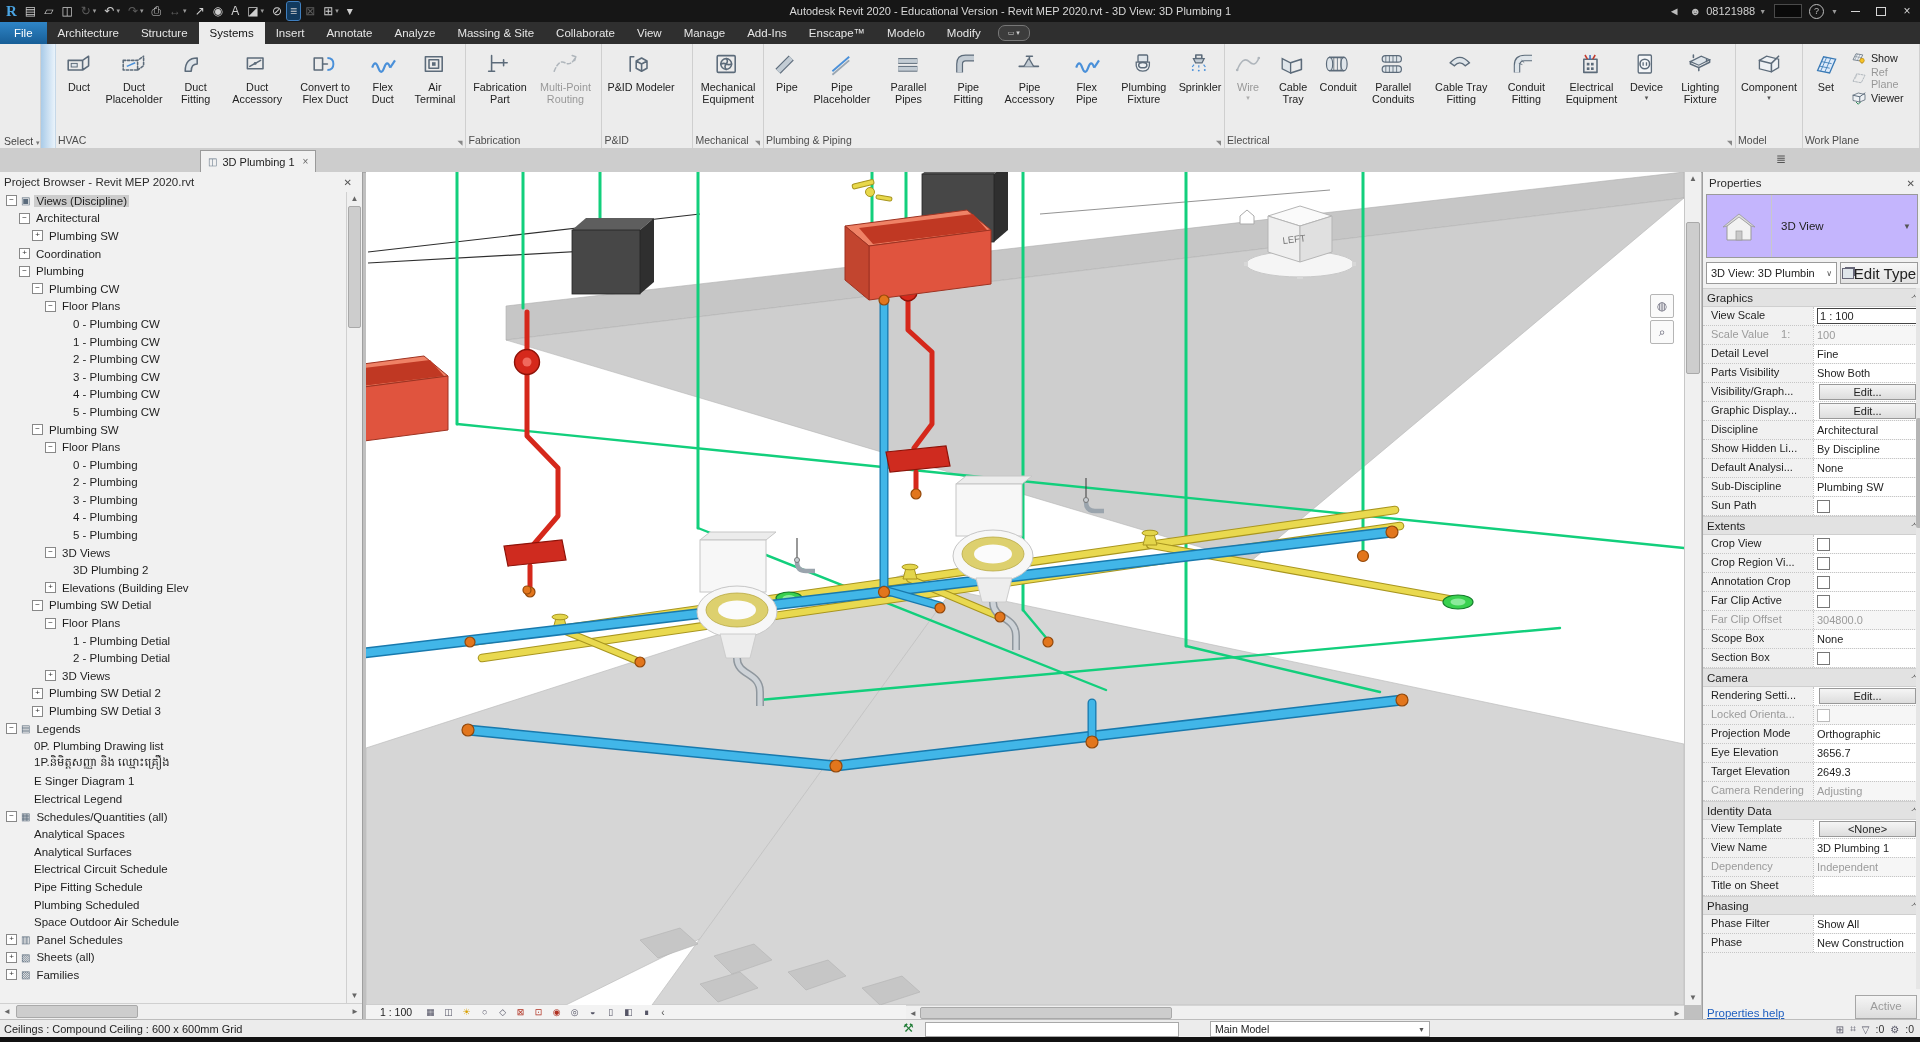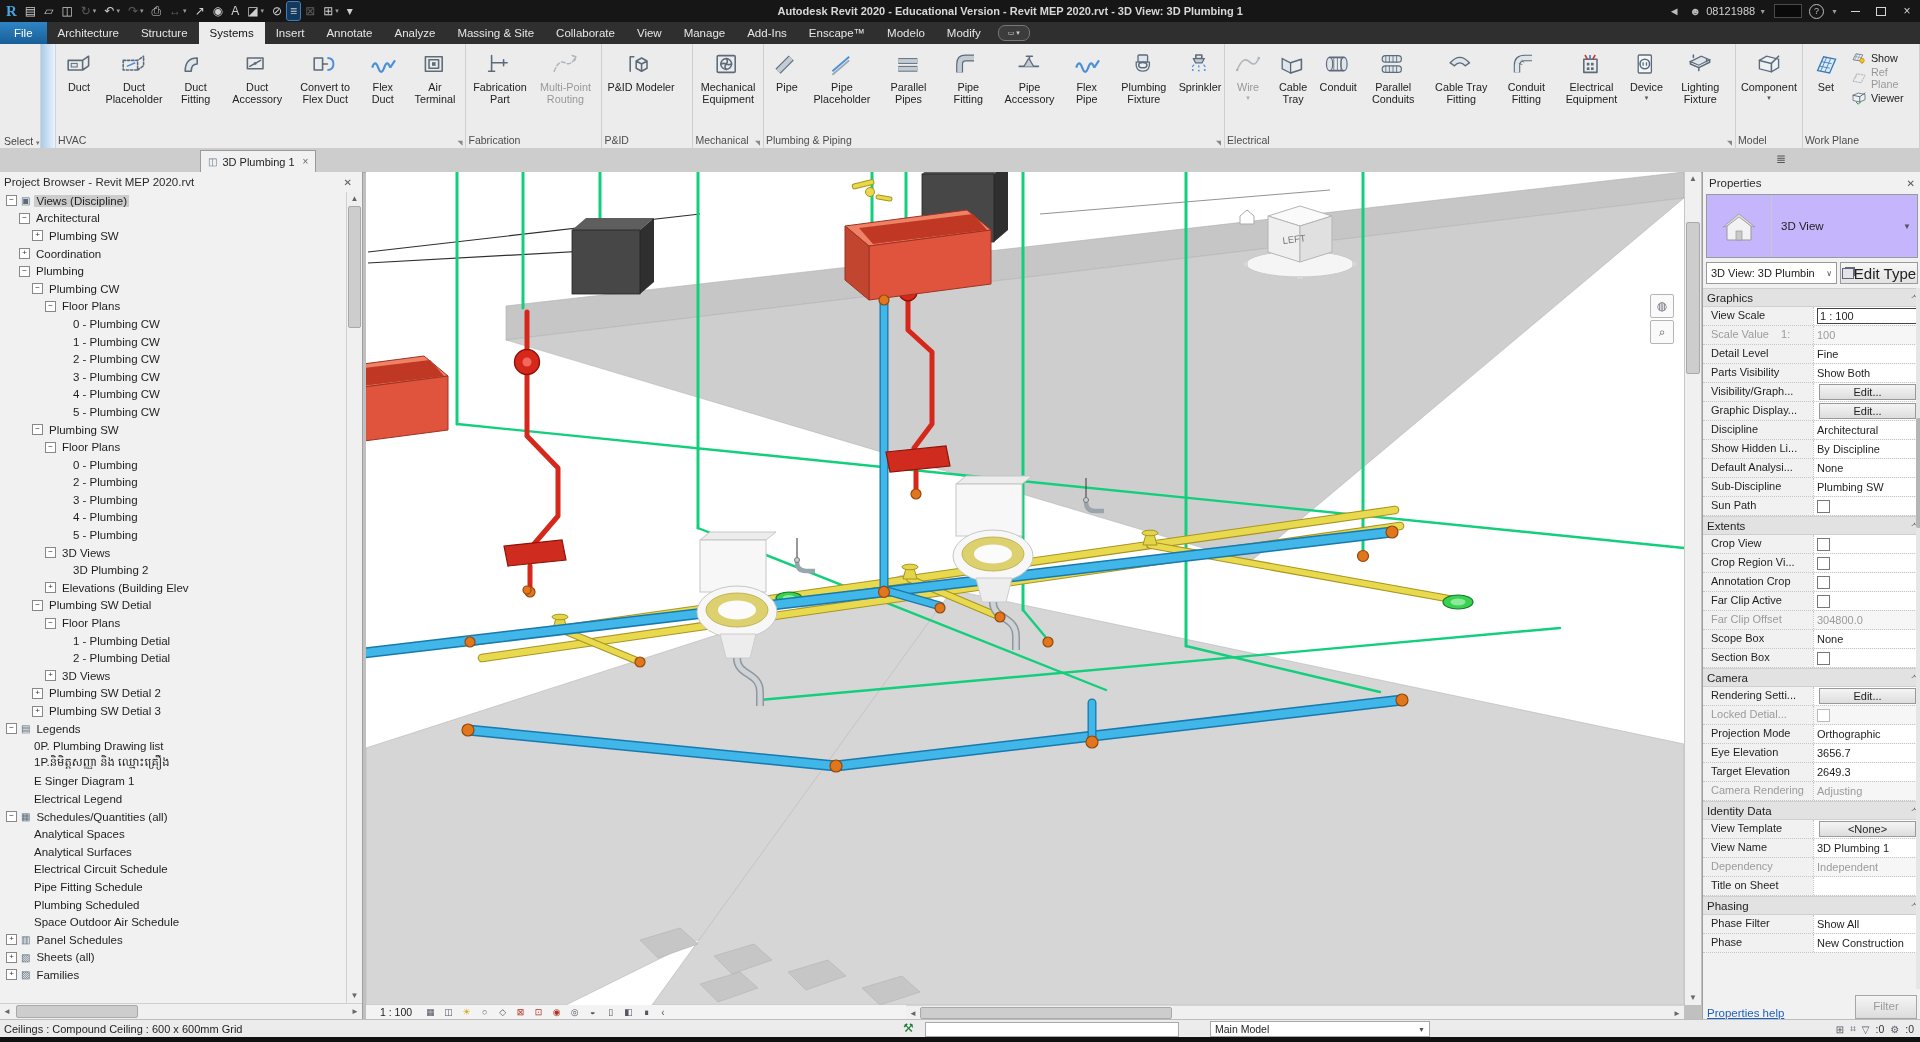--- a/index.html
+++ b/index.html
@@ -6,21 +6,21 @@
   #app{position:relative;width:1920px;height:1042px;background:#c0c0c0;overflow:hidden;font-size:11px;color:#222;}
   
   #titlebar{position:absolute;left:0;top:0;width:1920px;height:22px;background:#161616;display:flex;align-items:center;color:#ddd;}
   .qat{display:flex;align-items:center;height:22px;padding-left:2px;}
   .qat-btn{display:flex;align-items:center;height:18px;padding:0 3px;margin:0 1px;border-radius:2px;color:#cfcfcf;font-size:12px;cursor:default;}
   .qat-btn.qat-active{outline:1px solid #3f7fbf;background:#123a5e;}
   .qat-btn.qat-dis{color:#5d5d5d;}
   .qat-glyph{font-size:12px;line-height:12px;}
   .qat-dd{font-size:7px;margin-left:2px;color:#9a9a9a;}
   .revit-r{color:#4aa3e0;font-weight:bold;font-size:15px;font-family:"Liberation Serif",serif;}
-  #win-title{flex:1;text-align:center;font-size:11px;color:#d8d8d8;white-space:nowrap;overflow:hidden;font-weight:bold;}
+  #win-title{flex:1;text-align:center;font-size:11px;color:#d8d8d8;white-space:nowrap;overflow:hidden;}
   .tb-right{display:flex;align-items:center;height:22px;}
   .tb-ic{color:#bdbdbd;font-size:11px;margin:0 5px;}
   .tb-user{display:flex;align-items:center;color:#d0d0d0;font-size:11px;}
   .tb-caret{font-size:7px;color:#9a9a9a;margin:0 4px;}
   .tb-search{width:26px;height:12px;background:#0a0a0a;border:1px solid #4a4a4a;margin:0 4px;}
   .tb-help{width:13px;height:13px;border:1px solid #bdbdbd;border-radius:50%;font-size:9px;line-height:13px;text-align:center;color:#bdbdbd;margin:0 3px;}
   .winbtn{width:26px;height:22px;display:flex;align-items:center;justify-content:center;color:#d5d5d5;}
   .winbtn .bar{width:9px;height:1px;background:#d5d5d5;}
   .winbtn .box{width:8px;height:7px;border:1px solid #d5d5d5;}
   .winbtn.close{font-size:12px;}
@@ -1198,21 +1198,21 @@
             <div>Camera</div>
             <div class="chev">ᄉ</div>
           </div>
           <div class="pr-row">
             <div class="pr-label">Rendering Setti...</div>
             <div class="pr-val">
               <div class="pr-btn">Edit...</div>
             </div>
           </div>
           <div class="pr-row">
-            <div class="pr-label dis">Locked Detial...</div>
+            <div class="pr-label dis">Locked Orienta...</div>
             <div class="pr-val dis">
               <div class="pr-cb dis"></div>
             </div>
           </div>
           <div class="pr-row">
             <div class="pr-label">Projection Mode</div>
             <div class="pr-val">Orthographic</div>
           </div>
           <div class="pr-row">
             <div class="pr-label">Eye Elevation</div>
@@ -1260,21 +1260,21 @@
             <div class="pr-label">Phase</div>
             <div class="pr-val">New Construction</div>
           </div>
         </div>
       <div id="props-scroll">
           <div id="props-thumb"></div>
         </div>
     </div>
     <div id="props-foot">
       <span id="props-help">Properties help</span>
-      <div id="apply-btn">Filter</div>
+      <div id="apply-btn">Active</div>
     </div>
   </div>
 
   <div id="statusbar">
     <span id="status-msg">Ceilings : Compound Ceiling : 600 x 600mm Grid</span>
     <span id="ws-icon">⚒</span>
     <div id="workset-box"></div>
     <div id="mainmodel">
       <span>Main Model</span>
         <span class="cc">▼</span>

